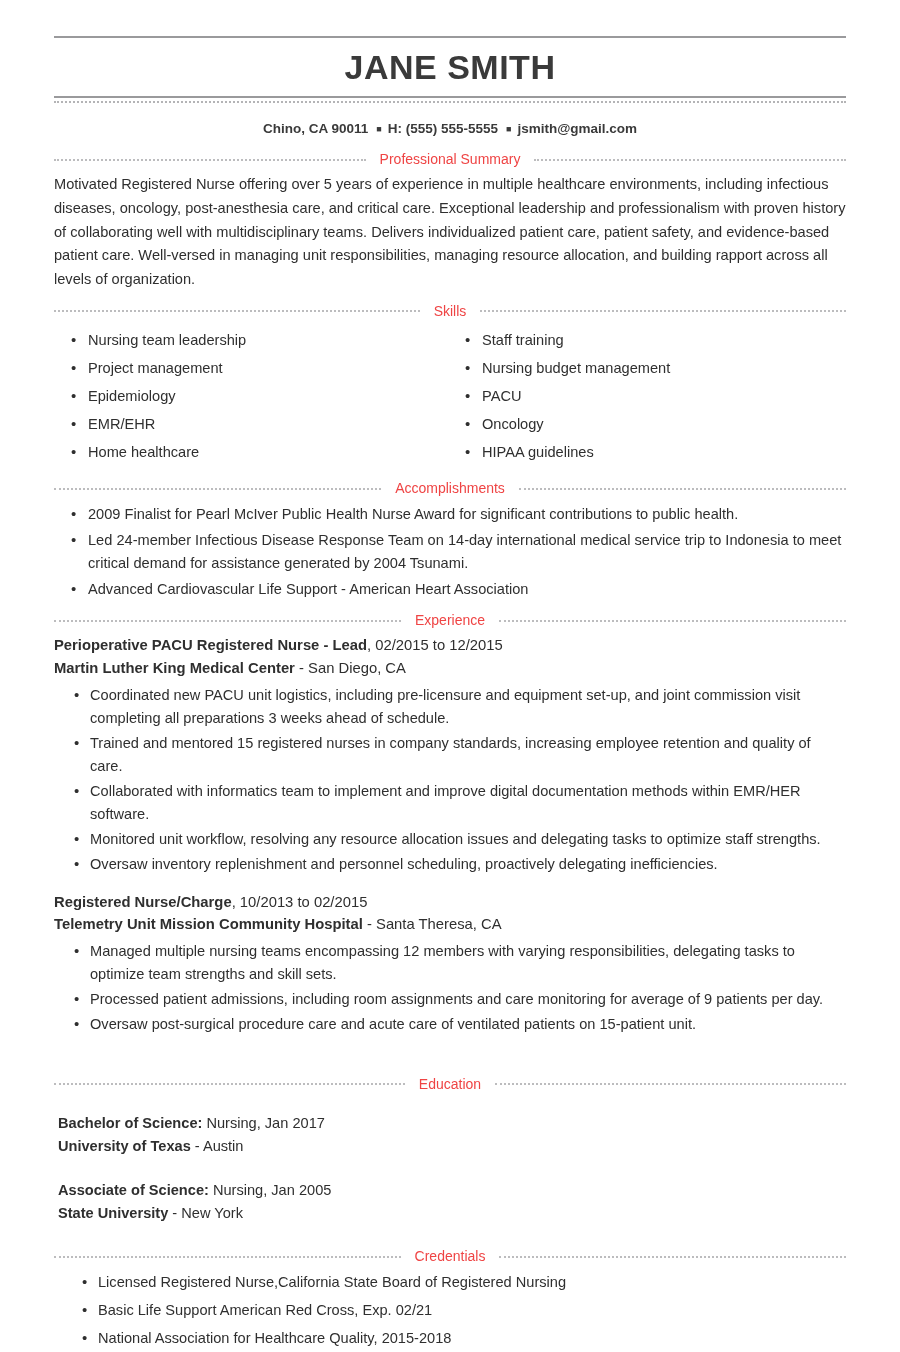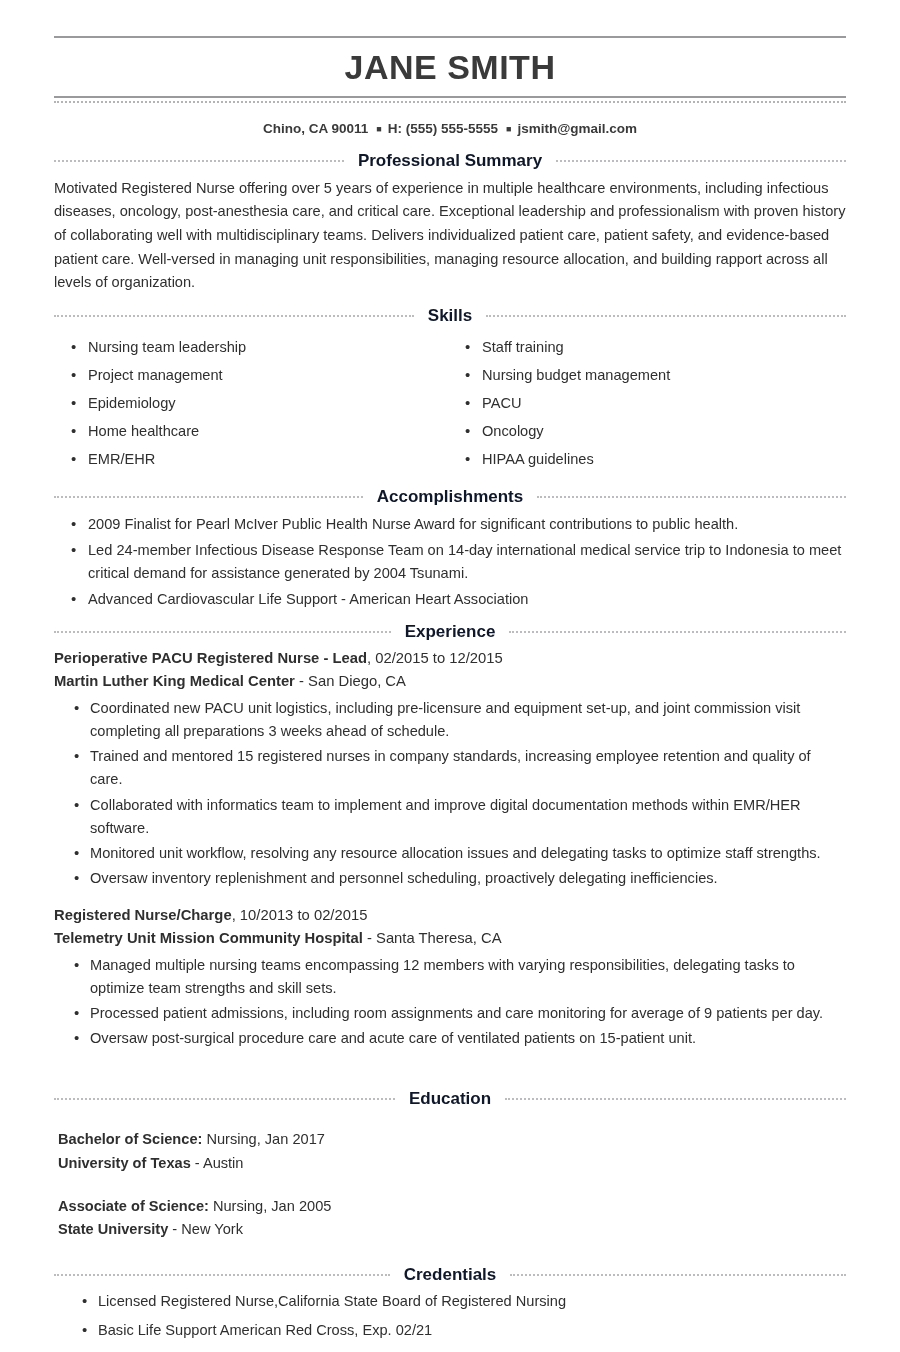--- a/index.html
+++ b/index.html
@@ -72,23 +72,23 @@
     gap: 14px;
     margin: 12px 0 6px 0;
   }
   .section-heading .line {
     flex: 1 1 auto;
     height: 0;
     border-top: 2px dotted #bcbcbe;
   }
   .section-heading .title {
     flex: 0 0 auto;
-    font-size: 17px;
-    font-weight: bold;
-    color: #0f172a;
+    font-size: 14px;
+    font-weight: normal;
+    color: #ef4444;
     white-space: nowrap;
     line-height: 1.1;
   }
 
   
   .summary {
     font-size: 14.6px;
     line-height: 1.62;
     color: #2f2f2f;
     text-align: left;
@@ -222,22 +222,22 @@
       <span class="line"></span>
       <span class="title">Skills</span>
       <span class="line"></span>
     </div>
     <div class="skills-wrap">
       <div class="skills-col left">
         <ul class="bullets">
           <li>Nursing team leadership</li>
           <li>Project management</li>
           <li>Epidemiology</li>
+          <li>EMR/EHR</li>
           <li>Home healthcare</li>
-          <li>EMR/EHR</li>
         </ul>
       </div>
       <div class="skills-col right">
         <ul class="bullets">
           <li>Staff training</li>
           <li>Nursing budget management</li>
           <li>PACU</li>
           <li>Oncology</li>
           <li>HIPAA guidelines</li>
         </ul>

